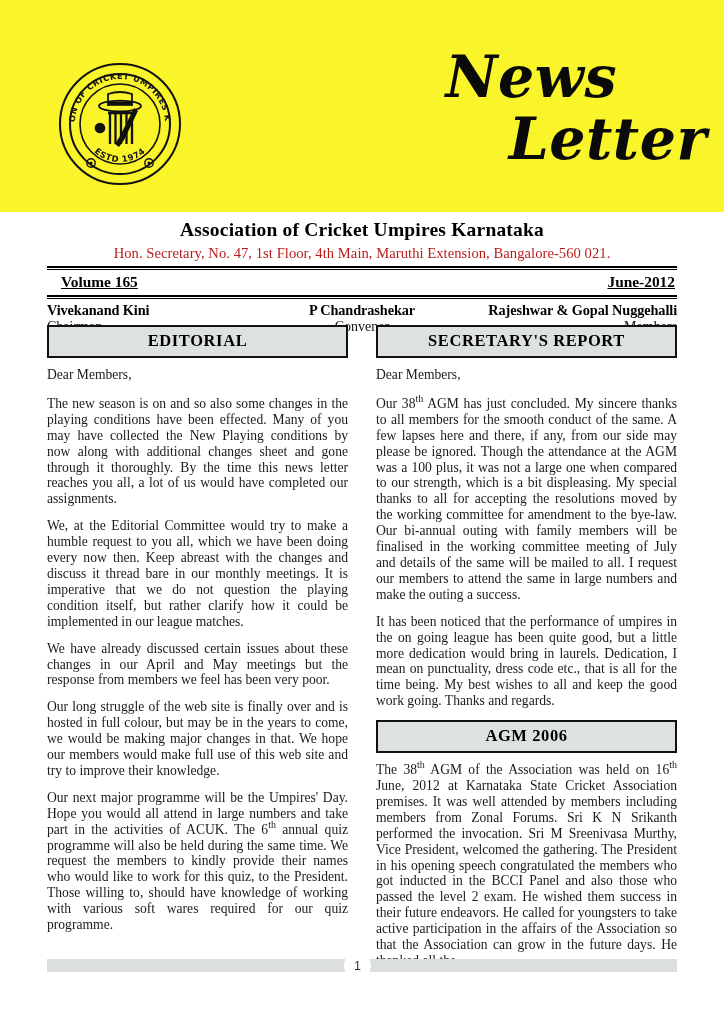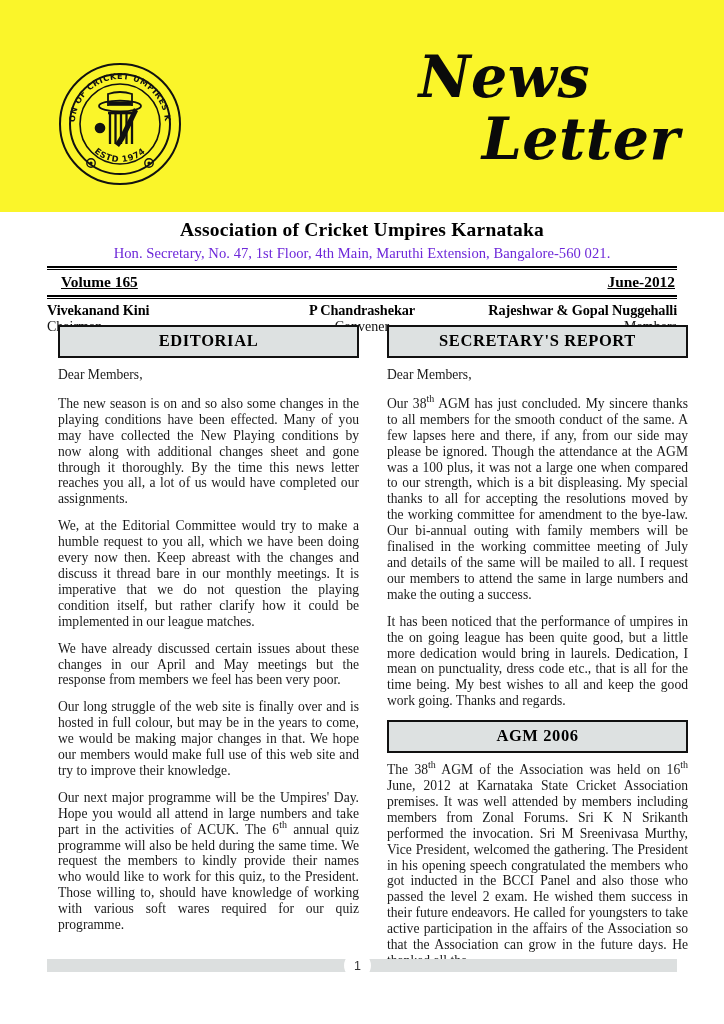--- a/index.html
+++ b/index.html
@@ -32,21 +32,21 @@
     position: absolute;
     left: 58px;
     top: 62px;
     width: 124px;
     height: 124px;
   }
   #logo-wrap svg { display: block; width: 124px; height: 124px; }
 
   #newsletter-title {
     position: absolute;
-    left: 352px;
+    left: 379px;
     top: 46px;
     width: 330px;
     text-align: right;
     font-family: "DejaVu Serif", serif;
     font-weight: bold;
     font-style: italic;
     font-size: 57px;
     line-height: 1.08;
     letter-spacing: 0.5px;
     color: #0a0a0a;
@@ -66,21 +66,21 @@
     font-family: "Liberation Serif", serif;
     font-weight: bold;
     font-size: 19.5px;
     letter-spacing: 0.2px;
     color: #000;
     padding-top: 3px;
   }
   #assoc-address {
     text-align: center;
     font-size: 14.6px;
-    color: #6d28d9;
+    color: #b91c1c;
     padding-top: 4px;
     padding-bottom: 4px;
     letter-spacing: 0.05px;
   }
 
   .rule-double {
     border-top: 2.2px solid #000;
     border-bottom: 1px solid #000;
     height: 4px;
     margin: 0;
@@ -118,21 +118,21 @@
   }
   .officer .o-role {
     font-size: 14.0px;
     color: #111;
     margin-top: 0px;
   }
 
   
   #columns {
     position: absolute;
-    left: 58px;
+    left: 47px;
     top: 325px;
     width: 630px;
     display: flex;
     gap: 28px;
   }
   .col { width: 305px; }
 
   .section-head {
     border: 2px solid #111;
     background: #dde1e1;

